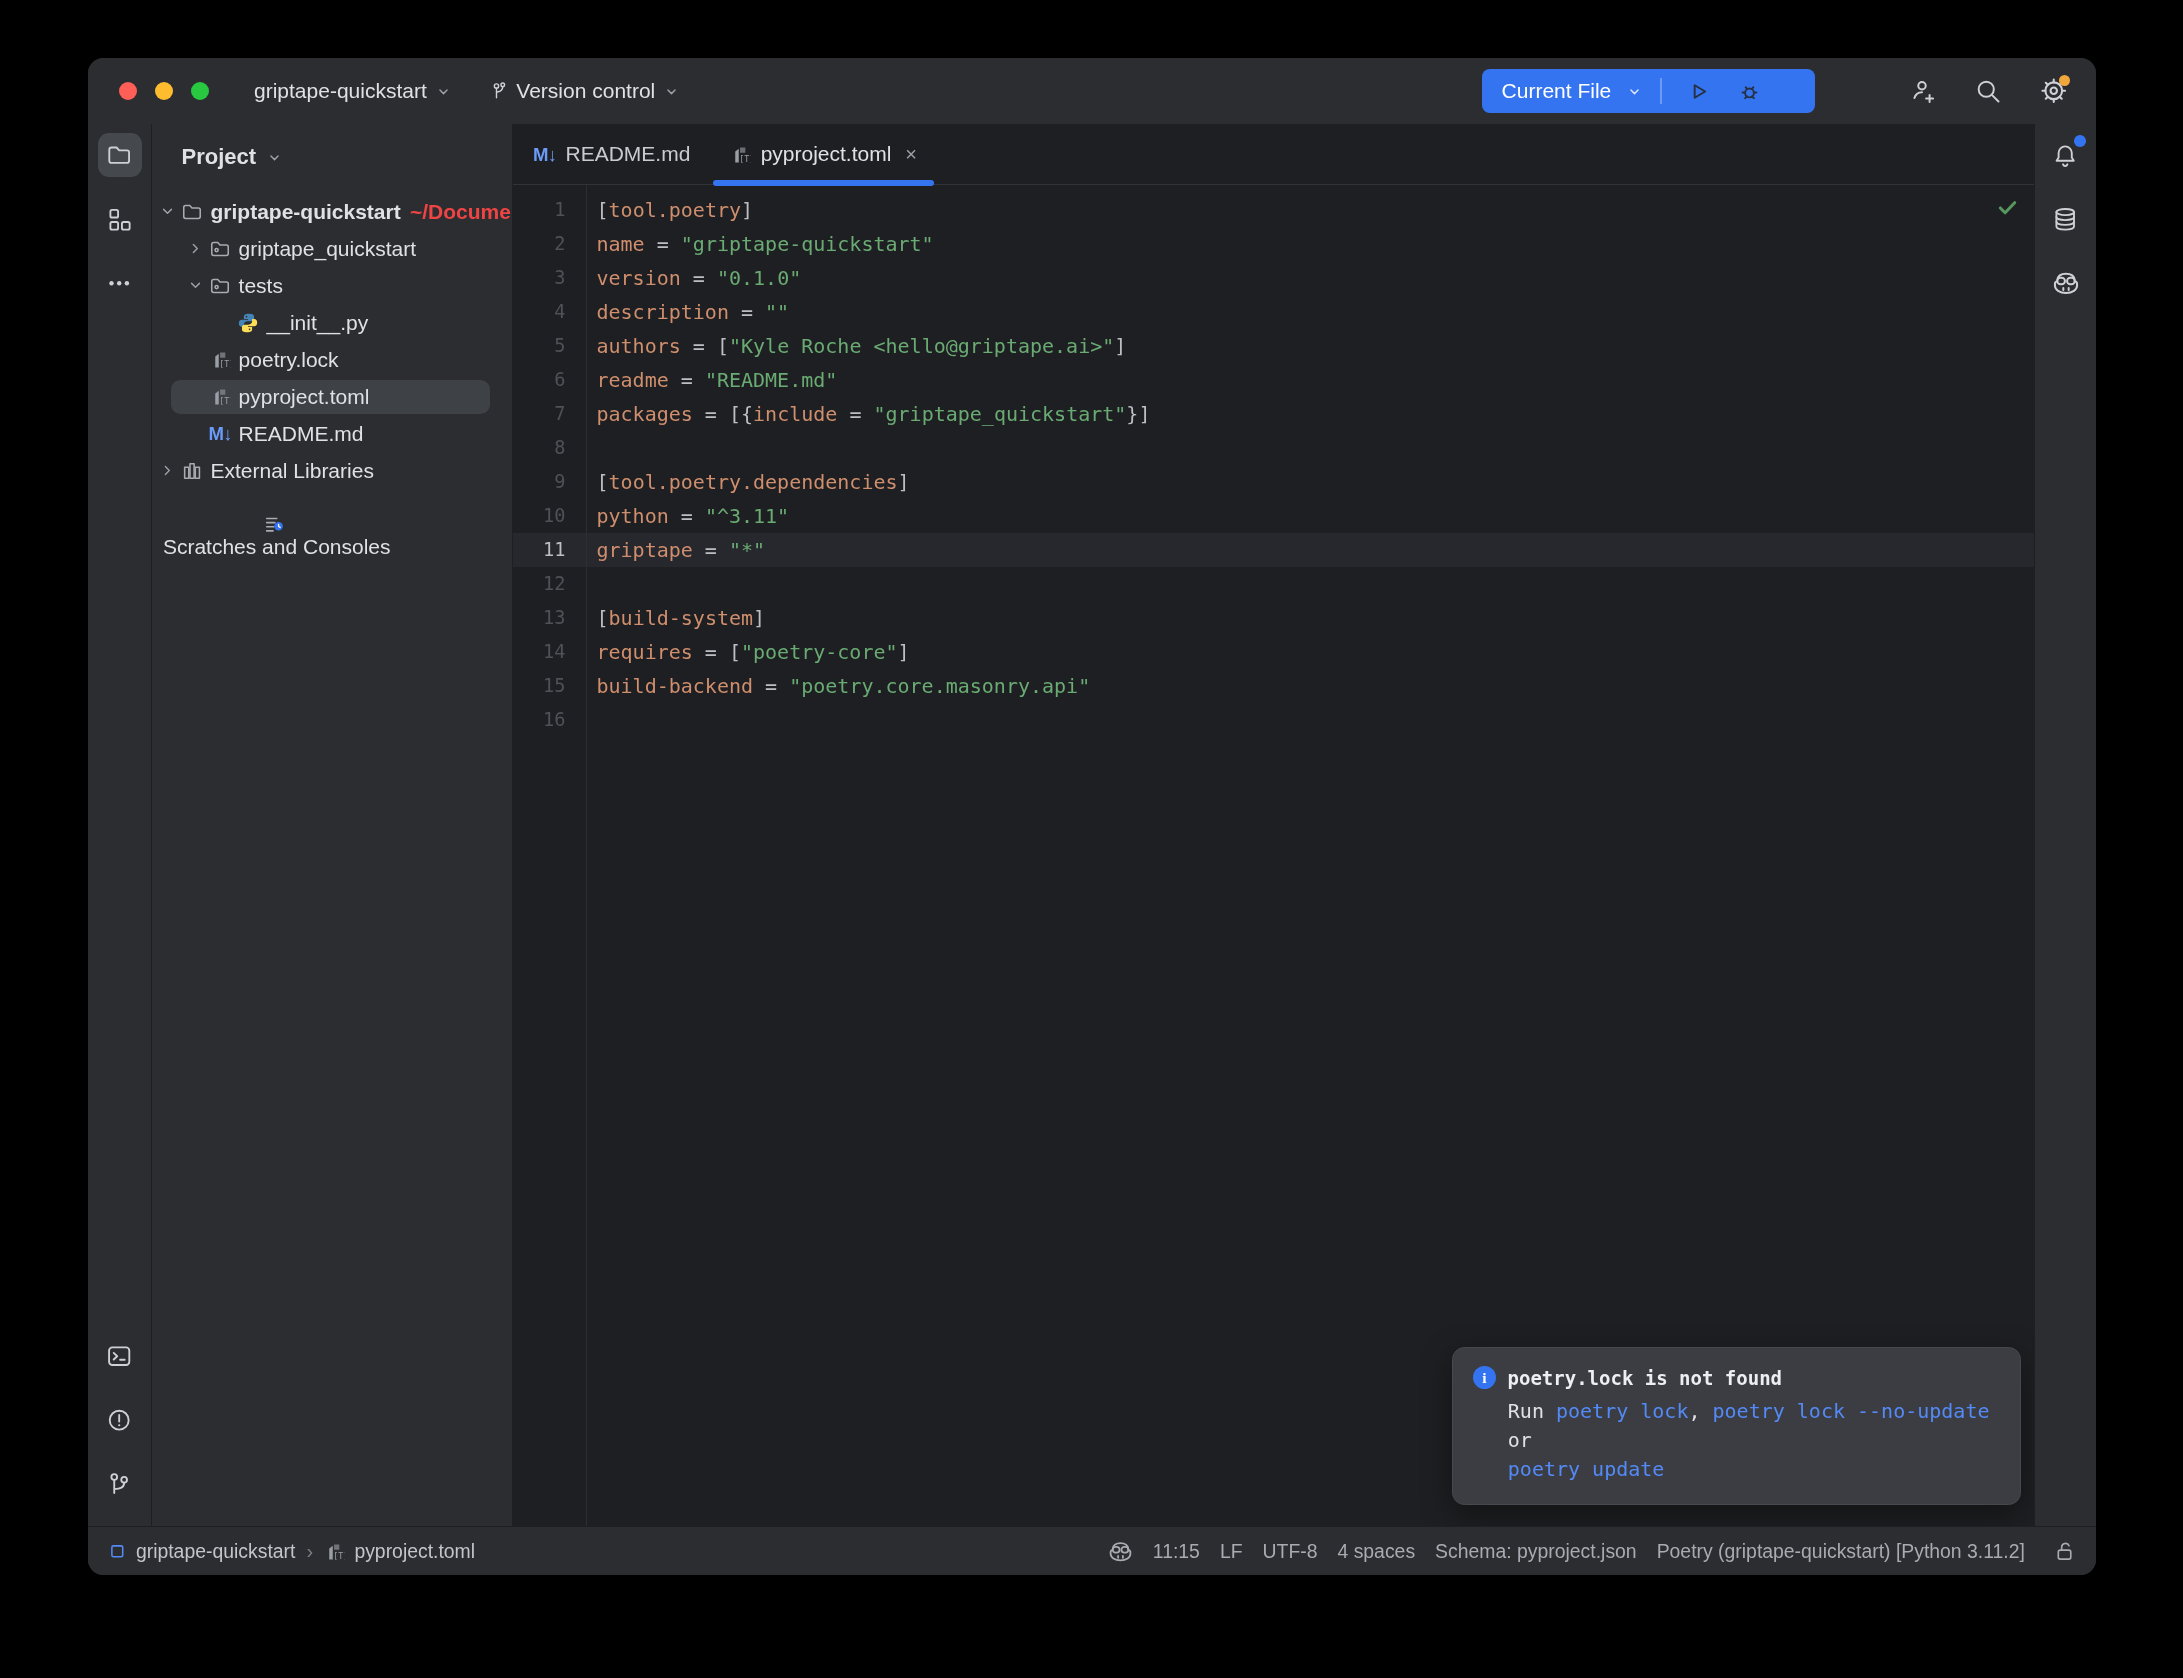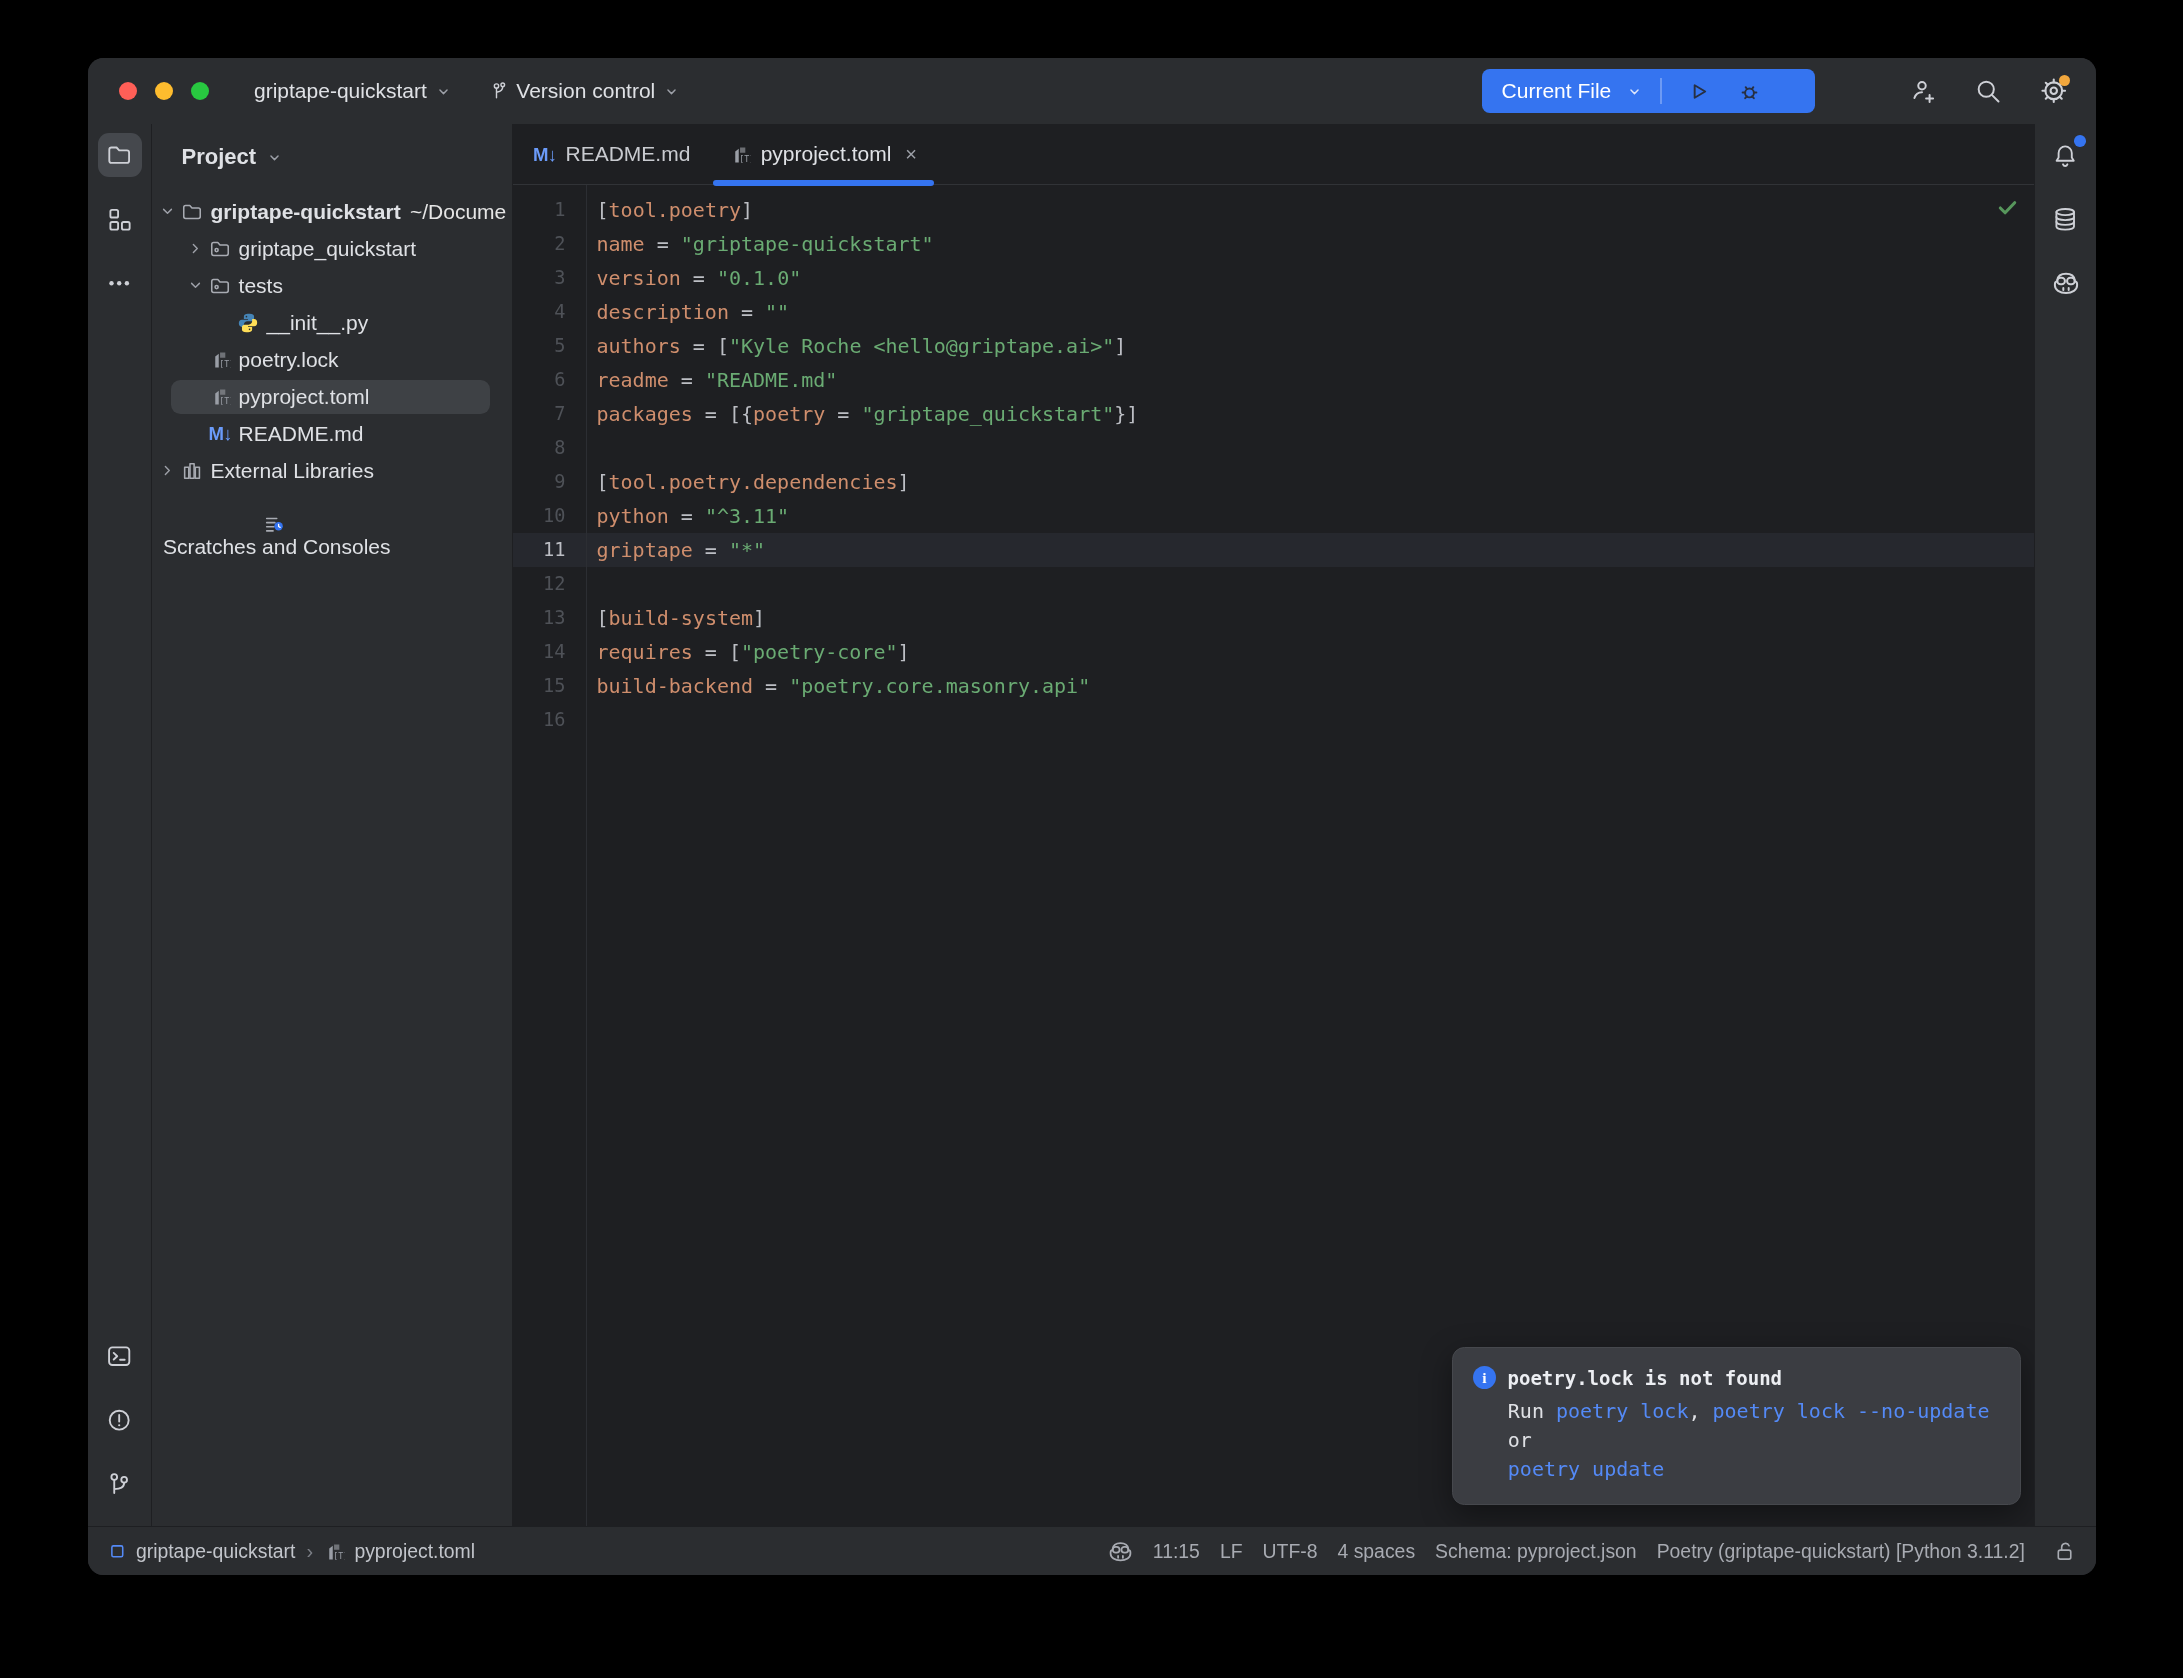--- a/index.html
+++ b/index.html
@@ -43,21 +43,21 @@
   .panel { width:361px; flex:0 0 361px; border-right:1.6px solid #1e1f22; background:#2b2d30; display:flex; flex-direction:column; overflow:hidden; }
   .panel-header { display:flex; align-items:center; gap:10px; padding:20px 0 14px 29.5px; font-size:22px; font-weight:bold; }
   .tree { margin-top:9.3px; }
   .tree-row { position:relative; height:37px; display:flex; align-items:center; font-size:21px; white-space:nowrap; cursor:default; }
   .tree-row .sel-bg { position:absolute; left:19.4px; right:22px; top:1.6px; bottom:1.6px; background:#3e4145; border-radius:9.3px; }
   .tree-row .content { position:relative; display:flex; align-items:center; height:100%; }
   .tree-chev { width:23px; height:23px; display:flex; align-items:center; justify-content:center; flex:0 0 23px; }
   .tree-icon { width:23px; height:23px; display:flex; align-items:center; justify-content:center; flex:0 0 23px; margin-left:1.6px; }
   .tree-label { margin-left:7px; color:#dfe1e5; }
   .tree-label.bold { font-weight:bold; }
-  .tree-suffix { margin-left:9.3px; color:#e5e5e5; }
+  .tree-suffix { margin-left:9.3px; color:#ef4444;font-weight:bold; }
   .md-glyph { font-weight:bold; font-size:18.6px; color:#6b9bfa; letter-spacing:-0.8px; }
 
   
   .editor-col { flex:1; min-width:0; display:flex; flex-direction:column; background:#1e1f22; position:relative; }
   .tabstrip { height:61px; flex:0 0 61px; display:flex; align-items:stretch; border-bottom:1.6px solid #313337; position:relative; }
   .tab { display:flex; align-items:center; gap:9.3px; padding:0 20px; font-size:21px; color:#c9cbd0; position:relative; cursor:default; }
   .tab.active { color:#dfe1e5; }
   .tab.active::after { content:""; position:absolute; left:3.1px; right:3.1px; bottom:-1.6px; height:5.4px; background:#3574f0; border-radius:3.1px; }
   .tab .close { color:#9da0a8; font-size:20px; margin-left:4.7px; }
   .tab-kebab { margin-left:auto; align-self:center; margin-right:20px; }
@@ -400,21 +400,21 @@
             <div class="code-line">
               <div class="gutter">5</div>
               <div class="code-text"><span class="seg-k">authors</span><span class="seg-p"> = [</span><span class="seg-s">"Kyle Roche &lt;hello@griptape.ai&gt;"</span><span class="seg-p">]</span></div>
             </div>
             <div class="code-line">
               <div class="gutter">6</div>
               <div class="code-text"><span class="seg-k">readme</span><span class="seg-p"> = </span><span class="seg-s">"README.md"</span></div>
             </div>
             <div class="code-line">
               <div class="gutter">7</div>
-              <div class="code-text"><span class="seg-k">packages</span><span class="seg-p"> = [{</span><span class="seg-k">poetry</span><span class="seg-p"> = </span><span class="seg-s">"griptape_quickstart"</span><span class="seg-p">}]</span></div>
+              <div class="code-text"><span class="seg-k">packages</span><span class="seg-p"> = [{</span><span class="seg-k">include</span><span class="seg-p"> = </span><span class="seg-s">"griptape_quickstart"</span><span class="seg-p">}]</span></div>
             </div>
             <div class="code-line">
               <div class="gutter">8</div>
               <div class="code-text"></div>
             </div>
             <div class="code-line">
               <div class="gutter">9</div>
               <div class="code-text"><span class="seg-p">[</span><span class="seg-k">tool.poetry.dependencies</span><span class="seg-p">]</span></div>
             </div>
             <div class="code-line">

